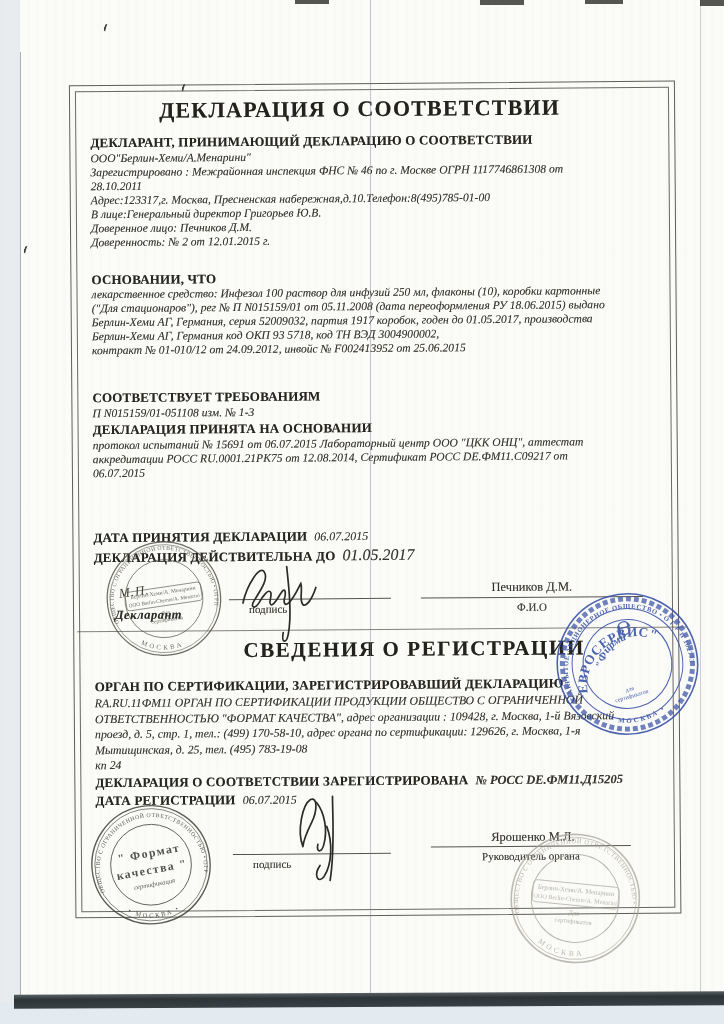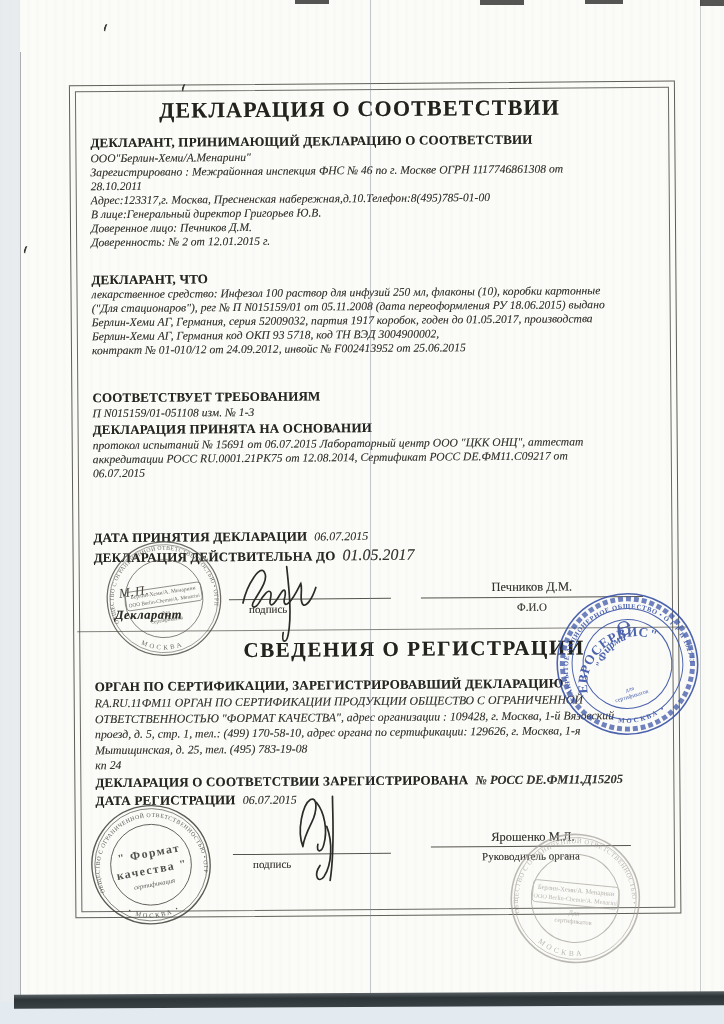--- a/index.html
+++ b/index.html
@@ -64,21 +64,21 @@
     <div class="t body-lines" style="left:93px;top:150px;">
       <div>ООО"Берлин-Хеми/А.Менарини"</div>
       <div>Зарегистрировано : Межрайонная инспекция ФНС № 46 по г. Москве ОГРН 1117746861308 от</div>
       <div>28.10.2011</div>
       <div>Адрес:123317,г. Москва, Пресненская набережная,д.10.Телефон:8(495)785-01-00</div>
       <div>В лице:Генеральный директор Григорьев Ю.В.</div>
       <div>Доверенное лицо: Печников Д.М.</div>
       <div>Доверенность: № 2 от 12.01.2015 г.</div>
     </div>
 
-    <div class="t b h13" style="left:93px;top:270px;">ДЕКЛАРАНТ, ЧТО</div>
+    <div class="t b h13" style="left:93px;top:270px;">ОСНОВАНИИ, ЧТО</div>
     <div class="t body-lines" style="left:93px;top:286px;">
       <div>лекарственное средство: Инфезол 100 раствор для инфузий 250 мл, флаконы (10), коробки картонные</div>
       <div>("Для стационаров"), рег № П N015159/01 от 05.11.2008 (дата переоформления РУ 18.06.2015) выдано</div>
       <div>Берлин-Хеми АГ, Германия, серия 52009032, партия 1917 коробок, годен до 01.05.2017, производства</div>
       <div>Берлин-Хеми АГ, Германия код ОКП 93 5718, код ТН ВЭД 3004900002,</div>
       <div>контракт № 01-010/12 от 24.09.2012, инвойс № F002413952 от 25.06.2015</div>
     </div>
 
     <div class="t b h13" style="left:93px;top:388px;">СООТВЕТСТВУЕТ ТРЕБОВАНИЯМ</div>
     <div class="t it" style="left:93px;top:405px;font-size:11.6px;">П N015159/01-051108 изм. № 1-3</div>

